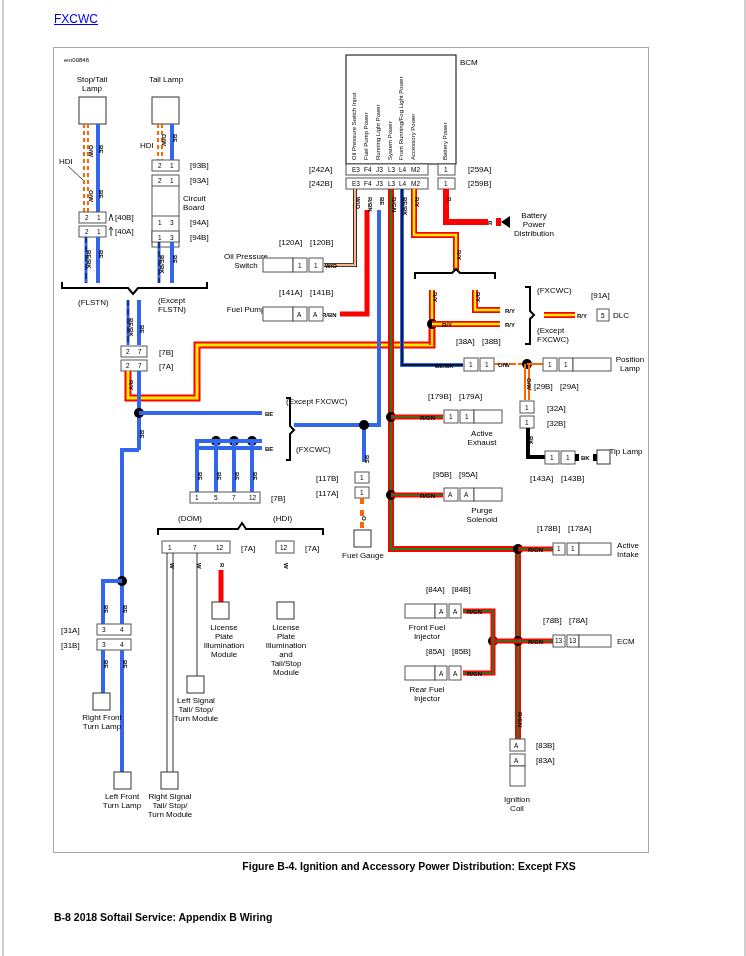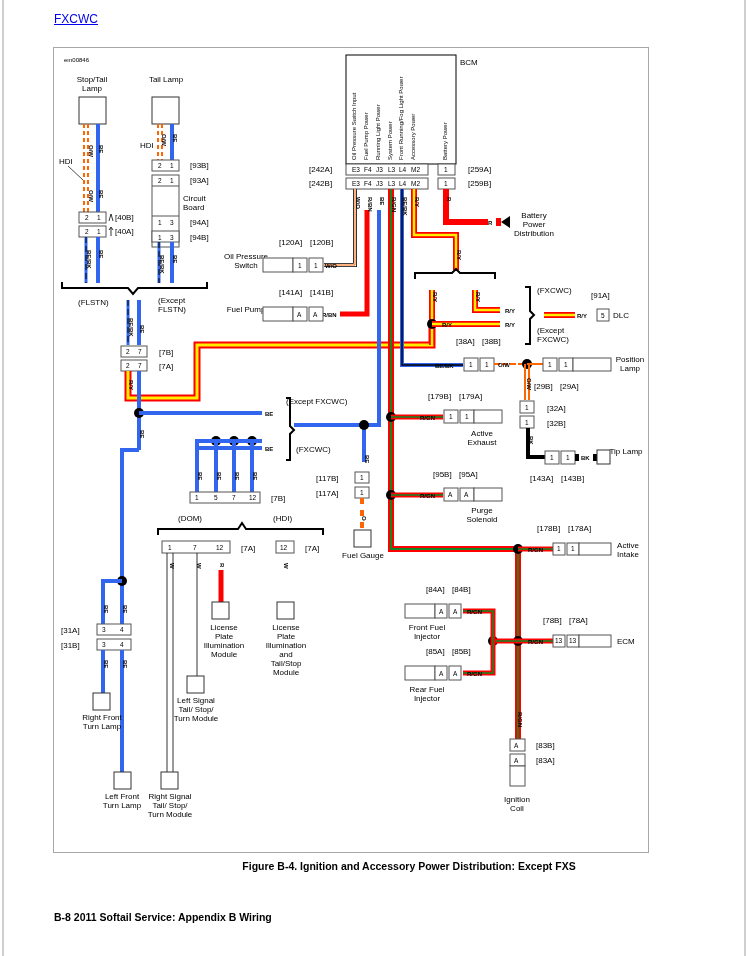--- a/index.html
+++ b/index.html
@@ -462,13 +462,13 @@
   <rect x="510" y="754" width="15" height="12" class="conn"></rect>
   <rect x="510" y="766" width="15" height="20" class="conn"></rect>
   <text x="514" y="748" class="pin">A</text>
   <text x="514" y="763" class="pin">A</text>
   <text x="536" y="748" class="lbl">[83B]</text>
   <text x="536" y="763" class="lbl">[83A]</text>
   <text x="517" y="802" text-anchor="middle" class="lbl"><tspan>Ignition</tspan><tspan x="517" dy="9">Coil</tspan></text>
 </svg>
 
 <div class="caption">Figure B-4. Ignition and Accessory Power Distribution: Except FXS</div>
-<div class="footer">B-8  2011 Softail Service:  Appendix B Wiring</div>
+<div class="footer">B-8  2018 Softail Service:  Appendix B Wiring</div>
 
 </body></html>

